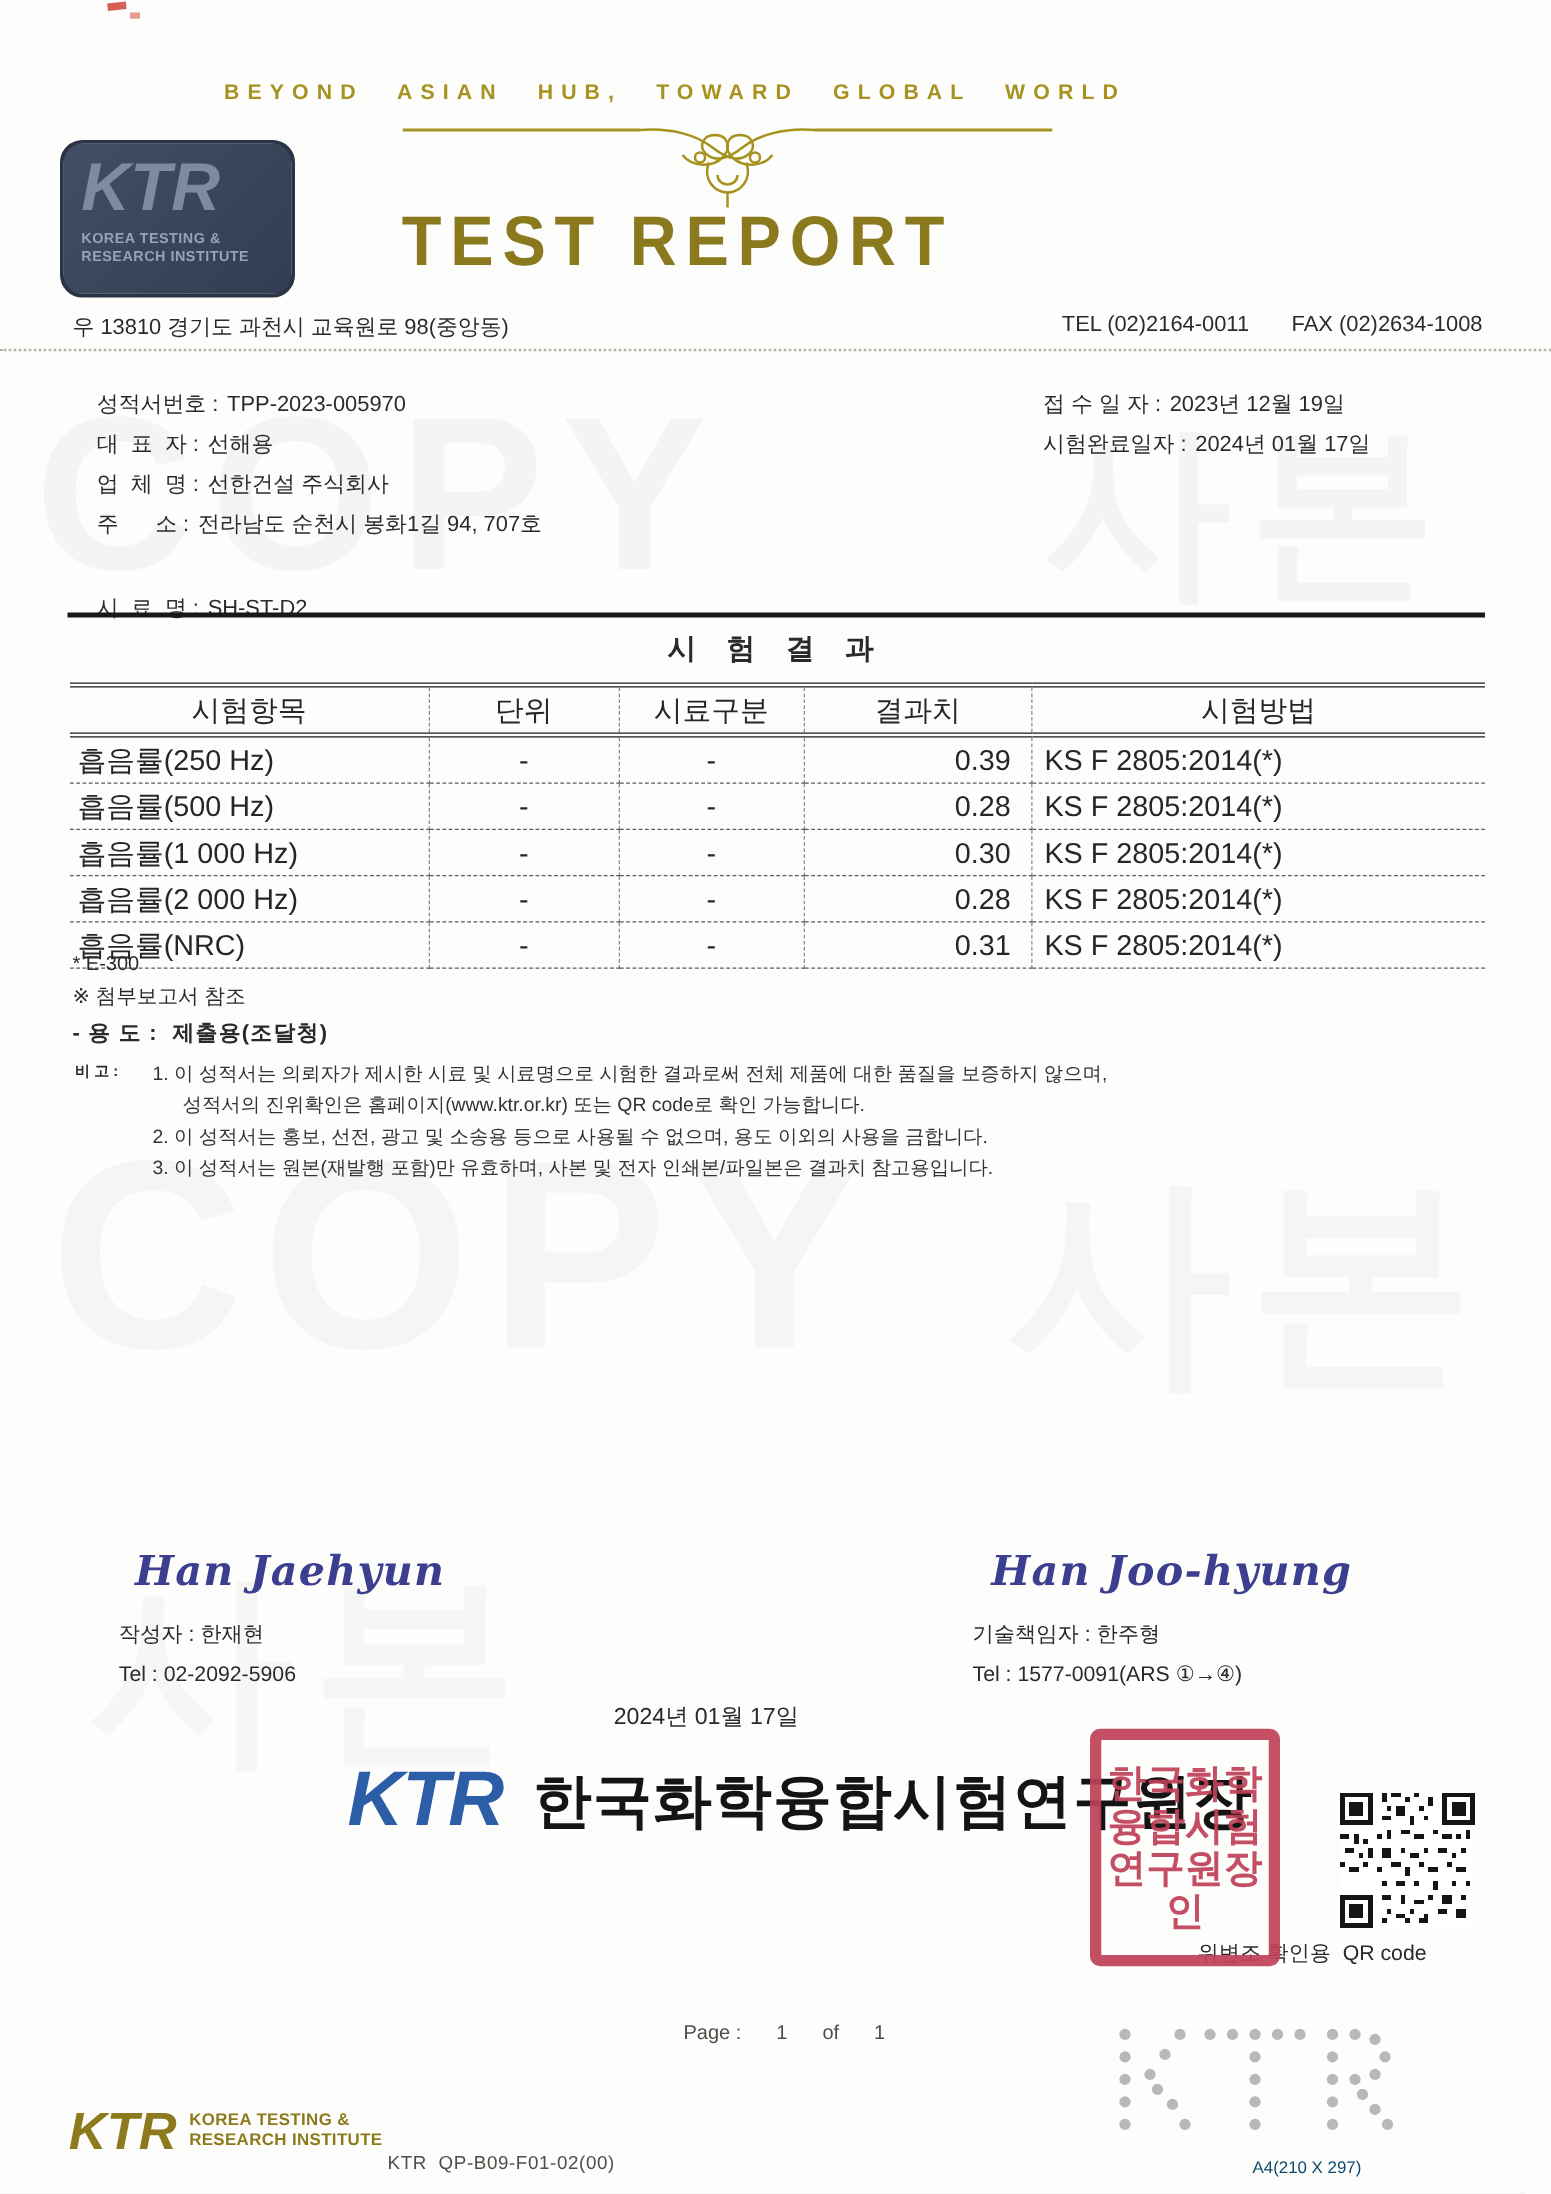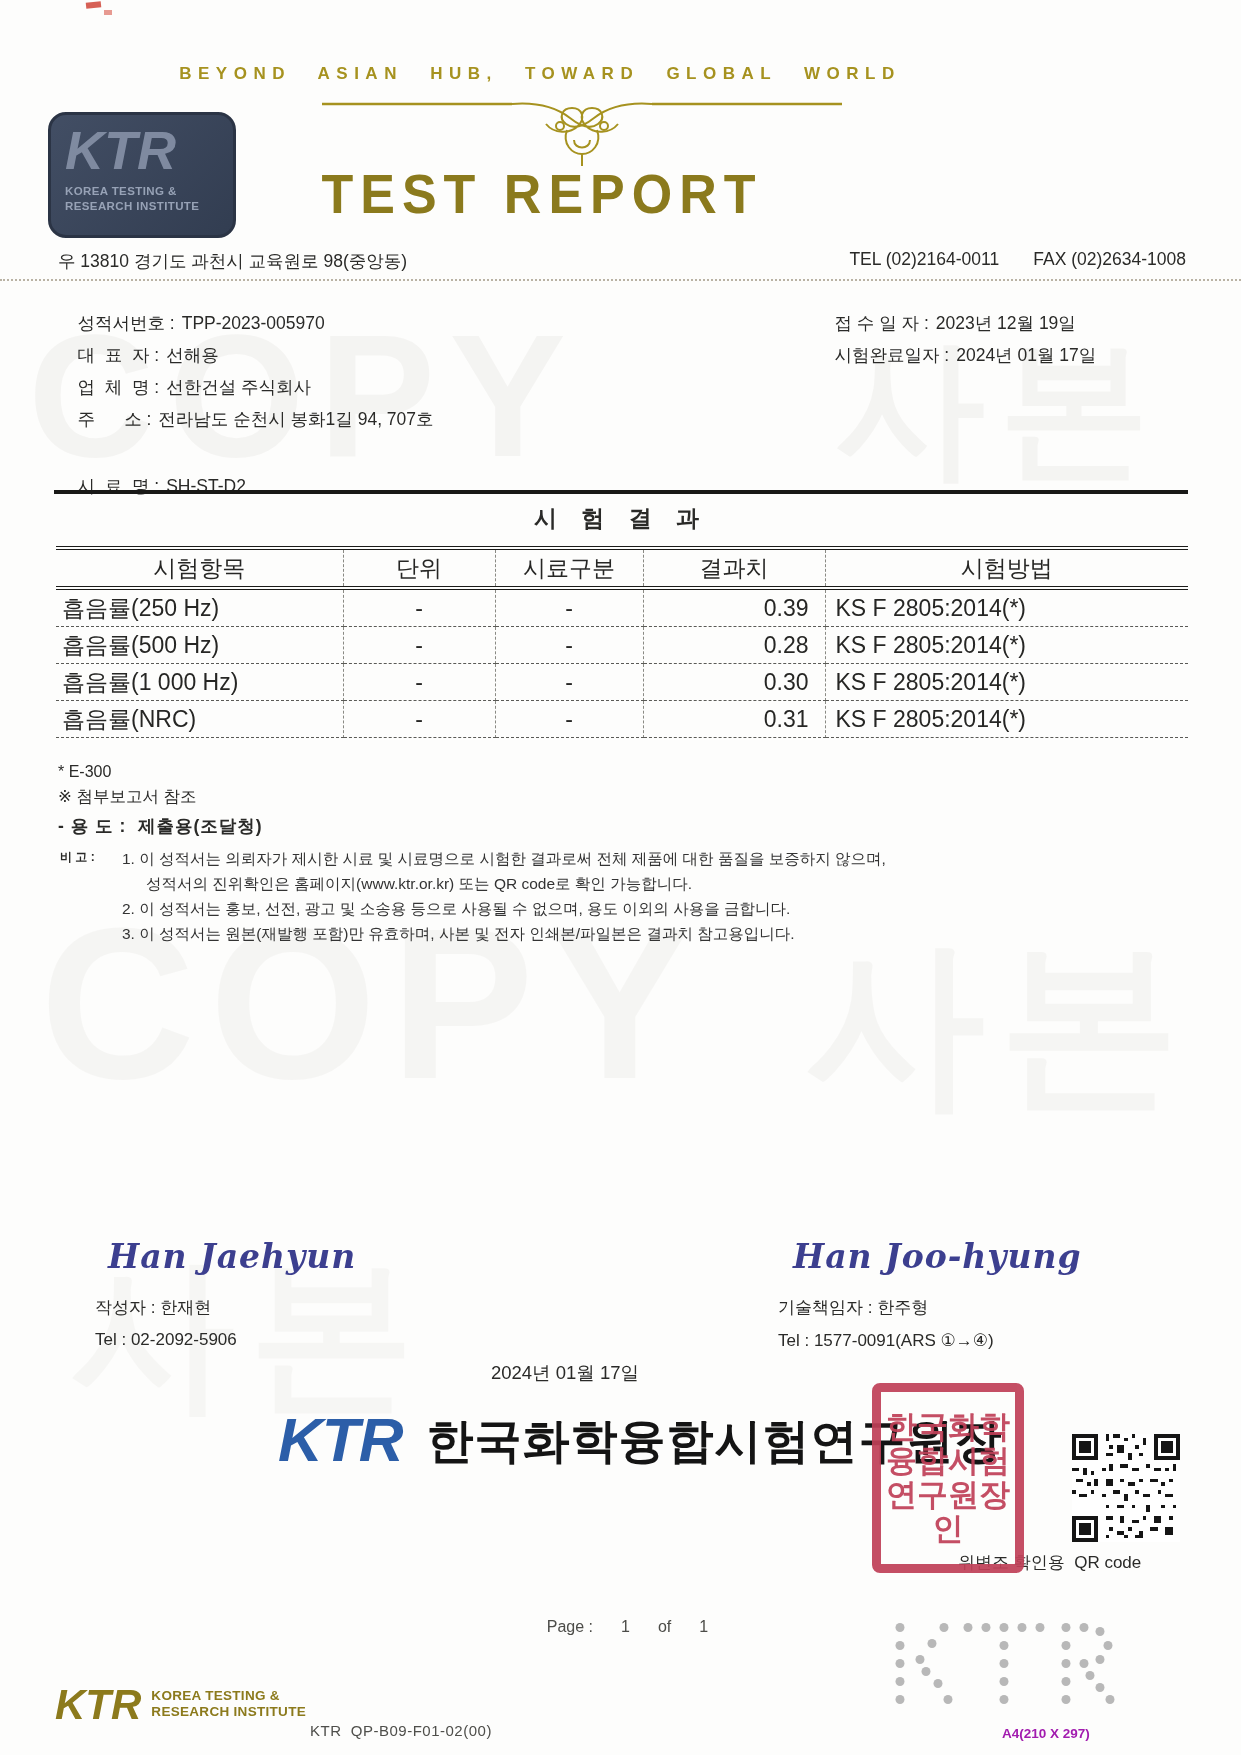--- a/index.html
+++ b/index.html
@@ -90,21 +90,21 @@
   .pagenum{top:1618px;left:0;width:1255px;text-align:center;font-size:16px;color:#4c4c48;}
   .pagenum span{margin:0 14px;}
 
   .dots{top:1618px;left:890px;width:240px;height:88px;}
 
   
   .f-logo{top:1684px;left:55px;display:flex;align-items:flex-start;}
   .f-acronym{font-size:42px;font-weight:900;font-style:italic;color:#8c7a1c;line-height:1;}
   .f-org{margin-left:10px;margin-top:4px;font-size:13.5px;font-weight:bold;color:#8c7a1c;line-height:1.2;letter-spacing:.3px;}
   .f-doc{top:1722px;left:310px;font-size:15px;color:#4e4e4a;letter-spacing:.5px;white-space:pre;}
-  .f-paper{top:1726px;left:1002px;font-size:13.5px;color:#a21caf;white-space:pre;font-weight:bold;}
+  .f-paper{top:1726px;left:1002px;font-size:13.5px;color:#0c4a6e;white-space:pre;}
 
   .gold-stroke{stroke:#a6921f;fill:none;}
 </style>
 </head>
 <body>
 
 <div class="page">
 
   <div class="wm wm1">COPY</div>
   <div class="wm wm2">사본</div>
@@ -202,20 +202,27 @@
         <td class="c">-</td>
         <td class="c">-</td>
         <td class="r">0.28</td>
         <td class="l">KS F 2805:2014(*)</td>
       </tr>
       <tr>
         <td class="item">흡음률(1 000 Hz)</td>
         <td class="c">-</td>
         <td class="c">-</td>
         <td class="r">0.30</td>
+        <td class="l">KS F 2805:2014(*)</td>
+      </tr>
+      <tr>
+        <td class="item">흡음률(2 000 Hz)</td>
+        <td class="c">-</td>
+        <td class="c">-</td>
+        <td class="r">0.28</td>
         <td class="l">KS F 2805:2014(*)</td>
       </tr>
       <tr>
         <td class="item">흡음률(NRC)</td>
         <td class="c">-</td>
         <td class="c">-</td>
         <td class="r">0.31</td>
         <td class="l">KS F 2805:2014(*)</td>
       </tr>
     </tbody>

